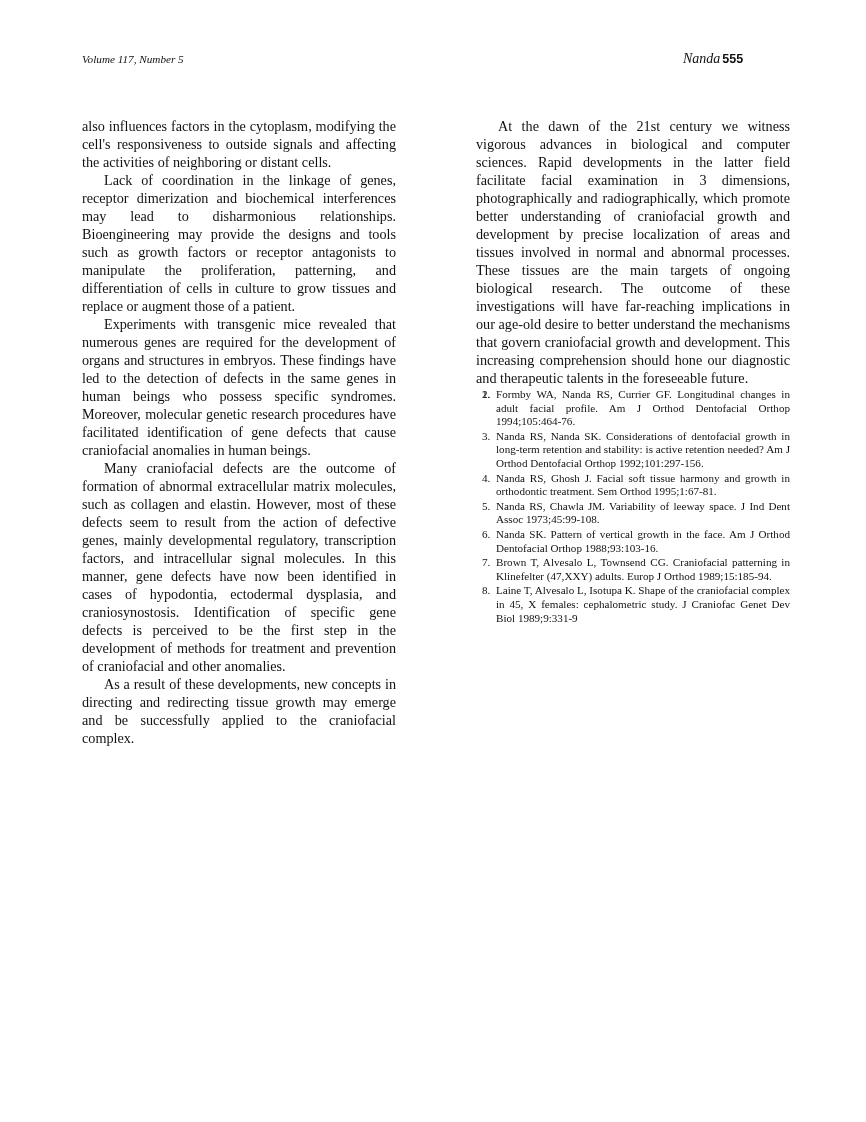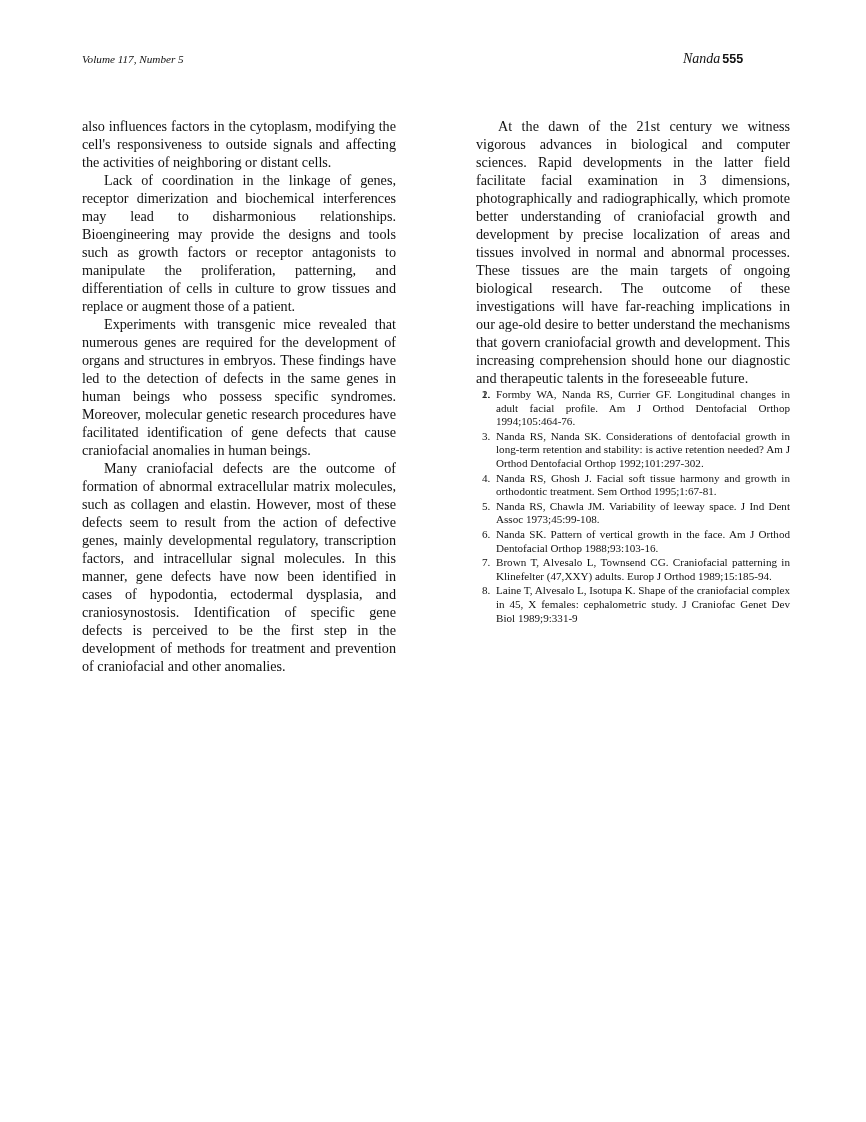--- a/index.html
+++ b/index.html
@@ -32,27 +32,28 @@
 </div>
 <div class="header-right">
   <span class="author">Nanda</span><span class="pageno">555</span>
 </div>
 
 <div class="col col-left">
   <p class="para">also influences factors in the cytoplasm, modifying the cell's responsiveness to outside signals and affecting the activities of neighboring or distant cells.</p>
   <p class="para indent">Lack of coordination in the linkage of genes, receptor dimerization and biochemical interferences may lead to disharmonious relationships. Bioengineering may provide the designs and tools such as growth factors or receptor antagonists to manipulate the proliferation, patterning, and differentiation of cells in culture to grow tissues and replace or augment those of a patient.</p>
   <p class="para indent">Experiments with transgenic mice revealed that numerous genes are required for the development of organs and structures in embryos. These findings have led to the detection of defects in the same genes in human beings who possess specific syndromes. Moreover, molecular genetic research procedures have facilitated identification of gene defects that cause craniofacial anomalies in human beings.</p>
   <p class="para indent">Many craniofacial defects are the outcome of formation of abnormal extracellular matrix molecules, such as collagen and elastin. However, most of these defects seem to result from the action of defective genes, mainly developmental regulatory, transcription factors, and intracellular signal molecules. In this manner, gene defects have now been identified in cases of hypodontia, ectodermal dysplasia, and craniosynostosis. Identification of specific gene defects is perceived to be the first step in the development of methods for treatment and prevention of craniofacial and other anomalies.</p>
+  <p class="para indent">As a result of these developments, new concepts in directing and redirecting tissue growth may emerge and be successfully applied to the craniofacial complex.</p>
 </div>
 
 <div class="col col-right">
   <p class="para indent">At the dawn of the 21st century we witness vigorous advances in biological and computer sciences. Rapid developments in the latter field facilitate facial examination in 3 dimensions, photographically and radiographically, which promote better understanding of craniofacial growth and development by precise localization of areas and tissues involved in normal and abnormal processes. These tissues are the main targets of ongoing biological research. The outcome of these investigations will have far-reaching implications in our age-old desire to better understand the mechanisms that govern craniofacial growth and development. This increasing comprehension should hone our diagnostic and therapeutic talents in the foreseeable future.</p>
   <ol class="ref-list">
     <li class="ref-item"><span class="ref-num">1.</span></li>
     <li class="ref-item"><span class="ref-num">2.</span><span>Formby WA, Nanda RS, Currier GF. Longitudinal changes in adult facial profile. Am J Orthod Dentofacial Orthop 1994;105:464-76.</span></li>
-    <li class="ref-item"><span class="ref-num">3.</span><span>Nanda RS, Nanda SK. Considerations of dentofacial growth in long-term retention and stability: is active retention needed? Am J Orthod Dentofacial Orthop 1992;101:297-302.</span></li>
+    <li class="ref-item"><span class="ref-num">3.</span><span>Nanda RS, Nanda SK. Considerations of dentofacial growth in long-term retention and stability: is active retention needed? Am J Orthod Dentofacial Orthop 1992;101:297-156.</span></li>
     <li class="ref-item"><span class="ref-num">4.</span><span>Nanda RS, Ghosh J. Facial soft tissue harmony and growth in orthodontic treatment. Sem Orthod 1995;1:67-81.</span></li>
     <li class="ref-item"><span class="ref-num">5.</span><span>Nanda RS, Chawla JM. Variability of leeway space. J Ind Dent Assoc 1973;45:99-108.</span></li>
     <li class="ref-item"><span class="ref-num">6.</span><span>Nanda SK. Pattern of vertical growth in the face. Am J Orthod Dentofacial Orthop 1988;93:103-16.</span></li>
     <li class="ref-item"><span class="ref-num">7.</span><span>Brown T, Alvesalo L, Townsend CG. Craniofacial patterning in Klinefelter (47,XXY) adults. Europ J Orthod 1989;15:185-94.</span></li>
     <li class="ref-item"><span class="ref-num">8.</span><span>Laine T, Alvesalo L, Isotupa K. Shape of the craniofacial complex in 45, X females: cephalometric study. J Craniofac Genet Dev Biol 1989;9:331-9</span></li>
   </ol>
 </div>
 
 </body></html>

